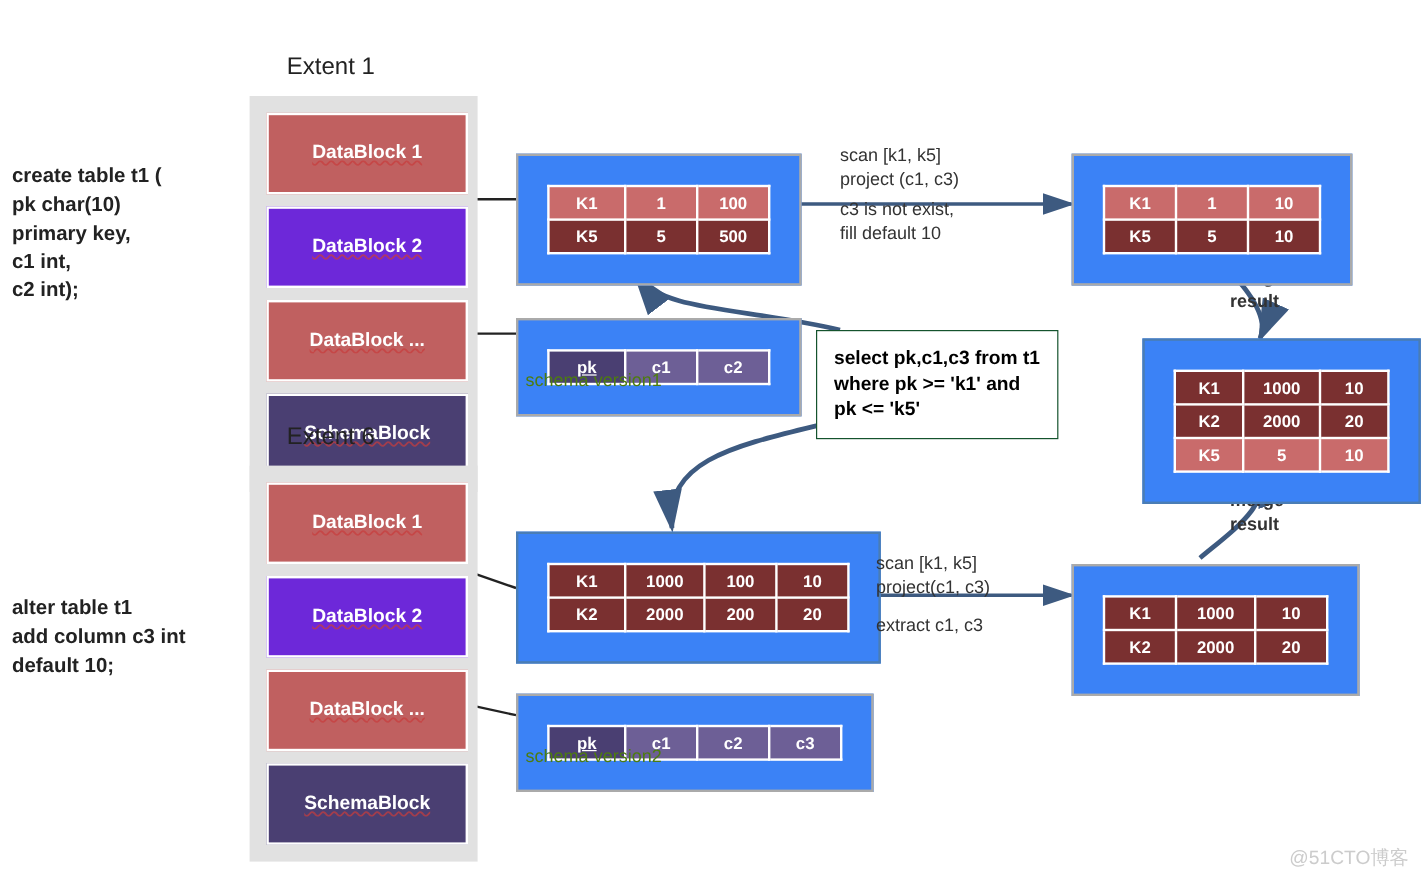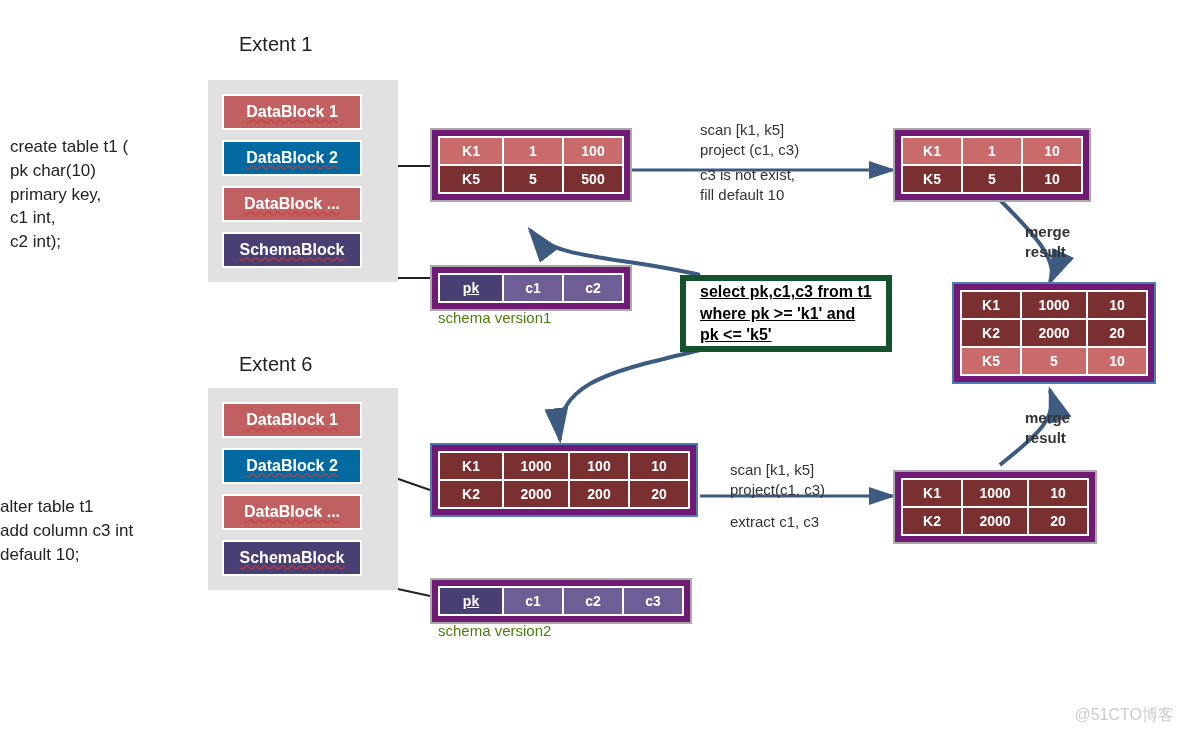--- a/index.html
+++ b/index.html
@@ -6,56 +6,56 @@
   body {
     font-family: Helvetica, Arial, sans-serif;
     background: #fff;
     width: 1184px;
     height: 734px;
     position: relative;
     font-size: 14px;
   }
   .sql-text {
     position: absolute;
-    font-weight: normal;
+    font-weight: bold;
     font-size: 17px;
     color: #222;
     line-height: 1.4;
   }
   .extent-title {
     position: absolute;
     font-size: 20px;
     color: #222;
   }
   .extent-box {
     position: absolute;
     background: #e1e1e1;
     padding: 14px 14px;
   }
   .block {
     border: 2px solid #fff;
     color: #fff;
     text-align: center;
-    padding: 7px 0;
+    padding: 23px 0;
     font-size: 16px;
     font-weight: bold;
     margin-bottom: 10px;
-    width: 140px;
+    width: 168px;
     text-decoration: underline;
     text-decoration-color: rgba(200,60,60,0.7);
     text-decoration-style: wavy;
   }
   .block:last-child { margin-bottom: 0; text-align: center; }
   .datablock { background: #c06060; }
-  .datablock-dark { background: #0369a1; }
+  .datablock-dark { background: #6d28d9; }
   .schemablock { background: #4a3f72; }
   .dtable {
     position: absolute;
-    padding: 6px;
-    background: #701a75;
+    padding: 24px;
+    background: #3b82f6;
   }
   .dtable.gray-border { border: 2px solid #aaa; }
   .dtable.blue-border { border: 2px solid #4a7db5; }
   .dtable table { border-collapse: collapse; }
   .dtable td {
     border: 2px solid #fff;
     color: #fff;
     text-align: center;
     font-weight: bold;
     padding: 5px 0;
@@ -65,27 +65,26 @@
   .cell-dark { background: #7a3030; }
   .cell-purple { background: #6d5f96; margin-left: 48px; }
   .cell-purple-dark { background: #4a3f72; }
   .caption {
     position: absolute;
     font-size: 15px;
     color: #4d7c0f;
   }
   .query-box {
     position: absolute;
-    border: 6px solid #14532d;
-    padding: 0 14px;
+    border: 1px solid #14532d;
+    padding: 12px 14px;
     font-size: 16px;
     font-weight: bold;
     background: #fff;
     line-height: 1.35;
-    text-decoration: underline;
   }
   .annot {
     position: absolute;
     font-size: 15px;
     color: #333;
     line-height: 1.35;
   }
   .watermark {
     position: absolute;
     right: 10px;
@@ -96,25 +95,25 @@
   svg.connector { position: absolute; overflow: visible; }
 </style>
 </head>
 <body>
 
 <div class="sql-text" style="left:10px; top:135px; white-space:pre;">create table t1 (
 pk char(10)
 primary key,
 c1 int,
 c2 int);</div>
-<div class="sql-text" style="left:0; top:495px; white-space:pre;">alter table t1
+<div class="sql-text" style="left:10px; top:495px; white-space:pre;">alter table t1
 add column c3 int
 default 10;</div>
 
-<div class="extent-title" style="left:239px; top:33px;">Extent 1</div>
+<div class="extent-title" style="left:239px; top:45px;">Extent 1</div>
 <div class="extent-box" style="left:208px; top:80px; width:190px;">
   <div class="block datablock">DataBlock 1</div>
   <div class="block datablock-dark">DataBlock 2</div>
   <div class="block datablock">DataBlock ...</div>
   <div class="block schemablock">SchemaBlock</div>
 </div>
 
 <div class="dtable gray-border" style="left:430px; top:128px;">
   <table>
     <tbody>

